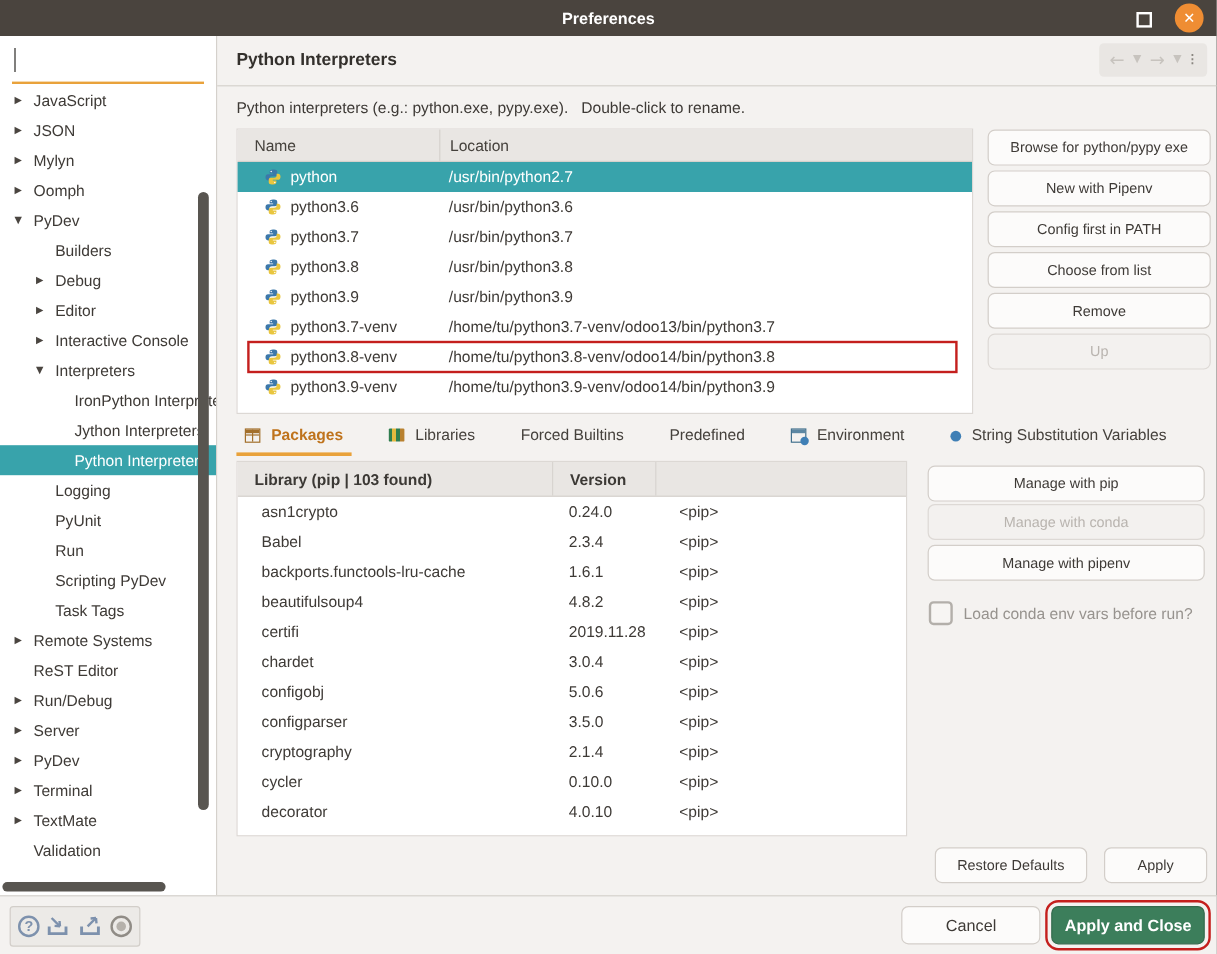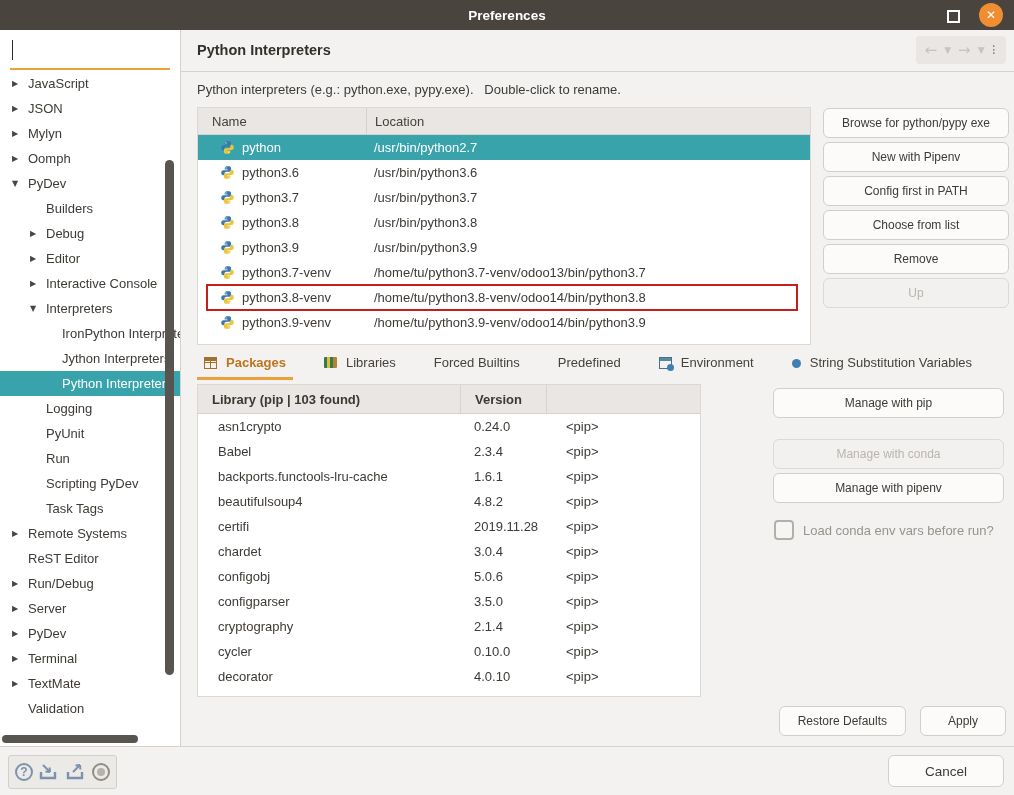--- a/index.html
+++ b/index.html
@@ -76,21 +76,21 @@
     background-size:1px 100%,100% 1px,100% 3px;background-position:center top,0 55%,0 0;background-repeat:no-repeat;}
   .tab.icon-libraries .ticon{display:block;height:11px;width:13px;border-radius:1px;
     background:linear-gradient(90deg,#2f7d4e 0 3px,#e3b93f 3px 6px,#2f7d4e 6px 9px,#b8812f 9px 13px);}
   .tab.icon-environment .ticon{display:block;border:1px solid #43718e;position:relative;
     background:linear-gradient(#5c87a3,#5c87a3) 0 0/100% 3px no-repeat;}
   .tab.icon-environment .ticon::after{content:"";position:absolute;right:-3px;bottom:-3px;width:7px;height:7px;
     border-radius:50%;background:#3f7fb5;}
   .tab.icon-stringvars .ticon{display:block;width:9px;height:9px;border-radius:50%;background:#3f7fb5;margin-top:2px;}
 
   
-  .ptable{position:absolute;left:16px;top:354px;width:504px;height:313px;background:#ffffff;
+  .ptable{position:absolute;left:16px;top:354px;width:559px;height:313px;background:#ffffff;
     border:1px solid #dcd8d4;box-sizing:border-box;overflow:hidden;}
   .pthead{display:grid;grid-template-columns:262px 86px 1fr;height:28px;background:#e9e6e3;
     font-weight:bold;align-items:center;border-bottom:1px solid #d5d1cc;color:#3c3935;}
   .pthead .hc{padding-left:14px;height:100%;display:flex;align-items:center;box-sizing:border-box;}
   .pthead .hc + .hc{border-left:1px solid #d8d4d0;}
   .prow{display:grid;grid-template-columns:262px 86px 1fr;height:25px;align-items:center;cursor:default;}
   .prow .c1{padding-left:20px;white-space:nowrap;overflow:hidden;}
   .prow .c2{padding-left:14px;}
   .prow .c3{padding-left:20px;}
 
@@ -534,21 +534,21 @@
             <div class="c2">4.0.10</div>
             <div class="c3">&lt;pip&gt;</div>
           </div>
         </div>
     </div>
 
     <div class="pkg-actions">
       <div>
         
       
-          <button class="btn" style="width:100%;margin-bottom:21px;">Manage with pip</button>
+          <button class="btn" style="width:100%;margin-bottom:2px;">Manage with pip</button>
         
           <button class="btn disabled" style="width:100%;margin-bottom:4px;">Manage with conda</button>
         
           <button class="btn" style="width:100%;margin-bottom:4px;">Manage with pipenv</button>
         </div>
       <div class="checkrow">
         <span class="checkbox"></span>
         <span>Load conda env vars before run?</span>
       </div>
     </div>
@@ -575,16 +575,17 @@
         <svg width="22" height="20" viewBox="0 0 22 20">
           <path d="M3 10 v6 h14 v-6" fill="none" stroke="#7d91ad" stroke-width="2.4"></path>
           <path d="M8 10 L15 3" stroke="#7d91ad" stroke-width="2"></path>
           <path d="M15 3 L10.5 3.4 M15 3 L15.4 7.5" stroke="#7d91ad" stroke-width="2"></path>
         </svg>
       </span>
       <span class="record-icon"></span>
     </div>
     <div class="bottom-actions">
       <button class="btn big">Cancel</button>
+      <button class="btn big primary redline">Apply and Close</button>
     </div>
   </div>
 
 </div>
 
 </body></html>

